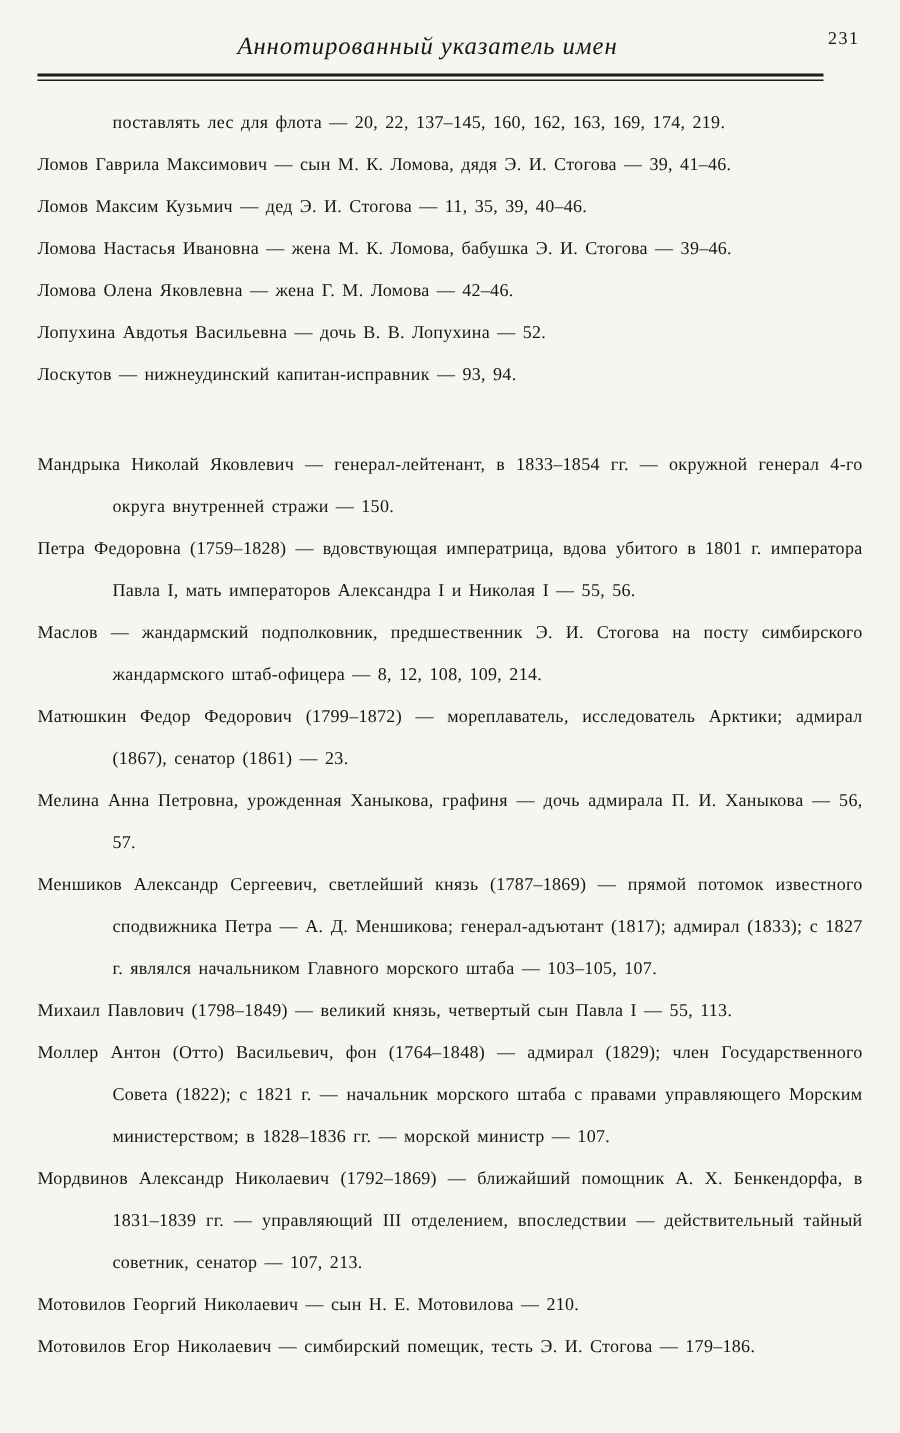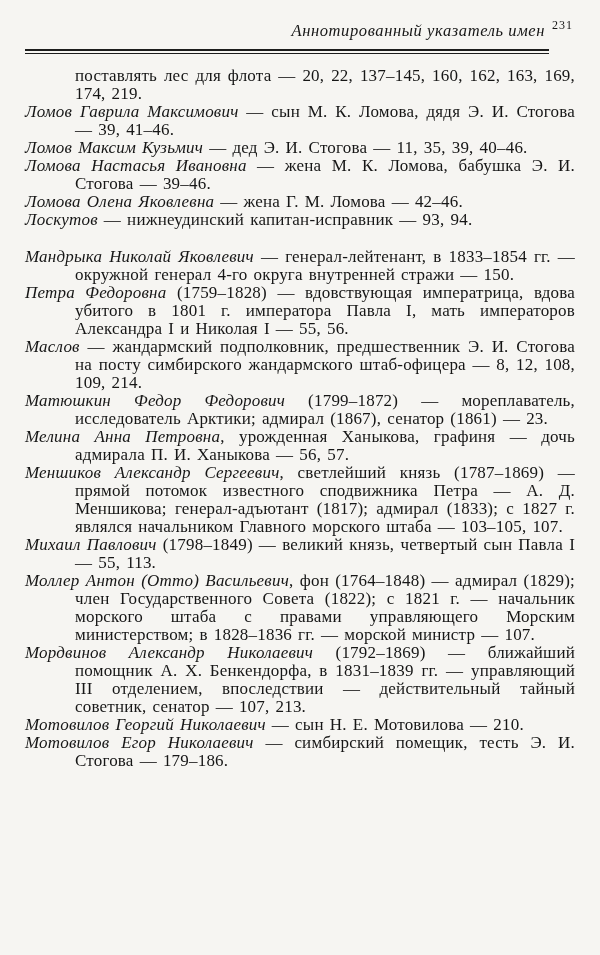--- a/index.html
+++ b/index.html
@@ -21,21 +21,21 @@
     padding: 20px 25px 0 25px;
   }
   .header {
     position: relative;
     height: 24px;
   }
   .header-title {
     position: absolute;
     left: 0;
     right: 30px;
-    text-align: right;
+    text-align: center;
     font-style: italic;
     font-size: 16.5px;
     line-height: 22px;
     letter-spacing: 0.6px;
     white-space: nowrap;
   }
   .page-number {
     position: absolute;
     right: 2px;
     top: -2px;
@@ -50,51 +50,51 @@
     border-bottom: 1.3px solid #1d1d1d;
   }
   .entries {
     margin-top: 13px;
   }
   .entry {
     margin: 0;
     padding-left: 50px;
     text-indent: -50px;
     text-align: justify;
-    font-size: 17px;
-    line-height: 18px;
+    font-size: 12px;
+    line-height: 28px;
     letter-spacing: 0.2px;
     word-spacing: 1.6px;
   }
   .entry.continuation {
     text-indent: 0;
   }
   .entry.section-break {
-    margin-top: 19px;
+    margin-top: 32px;
   }
   .entry .entry-name {
-    font-style: italic;
   }
 </style>
 </head>
 <body>
 
 <div class="page">
   <div class="header">
     <div class="header-title">Аннотированный указатель имен</div>
     <div class="page-number">231</div>
   </div>
   <div class="header-rule"></div>
 
   <div class="entries" id="entries">
       <p class="entry continuation"><span class="entry-text">поставлять лес для флота — 20, 22, 137–145, 160, 162, 163, 169, 174, 219.</span></p>
       <p class="entry"><span class="entry-name">Ломов Гаврила Максимович</span><span class="entry-text"> — сын М. К. Ломова, дядя Э. И. Стогова — 39, 41–46.</span></p>
       <p class="entry"><span class="entry-name">Ломов Максим Кузьмич</span><span class="entry-text"> — дед Э. И. Стогова — 11, 35, 39, 40–46.</span></p>
       <p class="entry"><span class="entry-name">Ломова Настасья Ивановна</span><span class="entry-text"> — жена М. К. Ломова, бабушка Э. И. Стогова — 39–46.</span></p>
       <p class="entry"><span class="entry-name">Ломова Олена Яковлевна</span><span class="entry-text"> — жена Г. М. Ломова — 42–46.</span></p>
+      <p class="entry"><span class="entry-name">Лопухина Авдотья Васильевна</span><span class="entry-text"> — дочь В. В. Лопухина — 52.</span></p>
       <p class="entry"><span class="entry-name">Лоскутов</span><span class="entry-text"> — нижнеудинский капитан-исправник — 93, 94.</span></p>
       <p class="entry section-break"><span class="entry-name">Мандрыка Николай Яковлевич</span><span class="entry-text"> — генерал-лейтенант, в 1833–1854 гг. — окружной генерал 4-го округа внутренней стражи — 150.</span></p>
       <p class="entry"><span class="entry-name">Петра Федоровна</span><span class="entry-text"> (1759–1828) — вдовствующая императрица, вдова убитого в 1801 г. императора Павла I, мать императоров Александра I и Николая I — 55, 56.</span></p>
       <p class="entry"><span class="entry-name">Маслов</span><span class="entry-text"> — жандармский подполковник, предшественник Э. И. Стогова на посту симбирского жандармского штаб-офицера — 8, 12, 108, 109, 214.</span></p>
       <p class="entry"><span class="entry-name">Матюшкин Федор Федорович</span><span class="entry-text"> (1799–1872) — мореплаватель, исследователь Арктики; адмирал (1867), сенатор (1861) — 23.</span></p>
       <p class="entry"><span class="entry-name">Мелина Анна Петровна</span><span class="entry-text">, урожденная Ханыкова, графиня — дочь адмирала П. И. Ханыкова — 56, 57.</span></p>
       <p class="entry"><span class="entry-name">Меншиков Александр Сергеевич</span><span class="entry-text">, светлейший князь (1787–1869) — прямой потомок известного сподвижника Петра — А. Д. Меншикова; генерал-адъютант (1817); адмирал (1833); с 1827 г. являлся начальником Главного морского штаба — 103–105, 107.</span></p>
       <p class="entry"><span class="entry-name">Михаил Павлович</span><span class="entry-text"> (1798–1849) — великий князь, четвертый сын Павла I — 55, 113.</span></p>
       <p class="entry"><span class="entry-name">Моллер Антон (Отто) Васильевич</span><span class="entry-text">, фон (1764–1848) — адмирал (1829); член Государственного Совета (1822); с 1821 г. — начальник морского штаба с правами управляющего Морским министерством; в 1828–1836 гг. — морской министр — 107.</span></p>
       <p class="entry"><span class="entry-name">Мордвинов Александр Николаевич</span><span class="entry-text"> (1792–1869) — ближайший помощник А. Х. Бенкендорфа, в 1831–1839 гг. — управляющий III отделением, впоследствии — действительный тайный советник, сенатор — 107, 213.</span></p>

